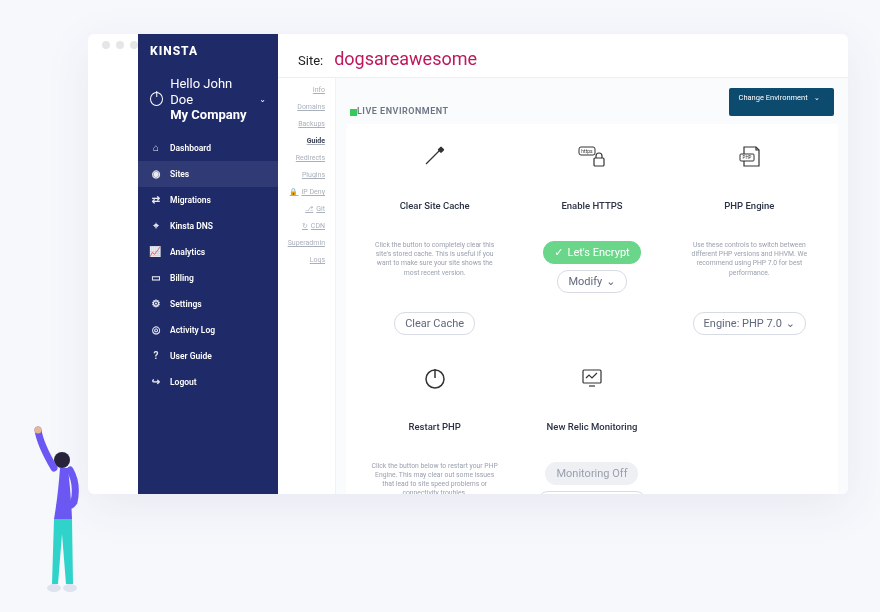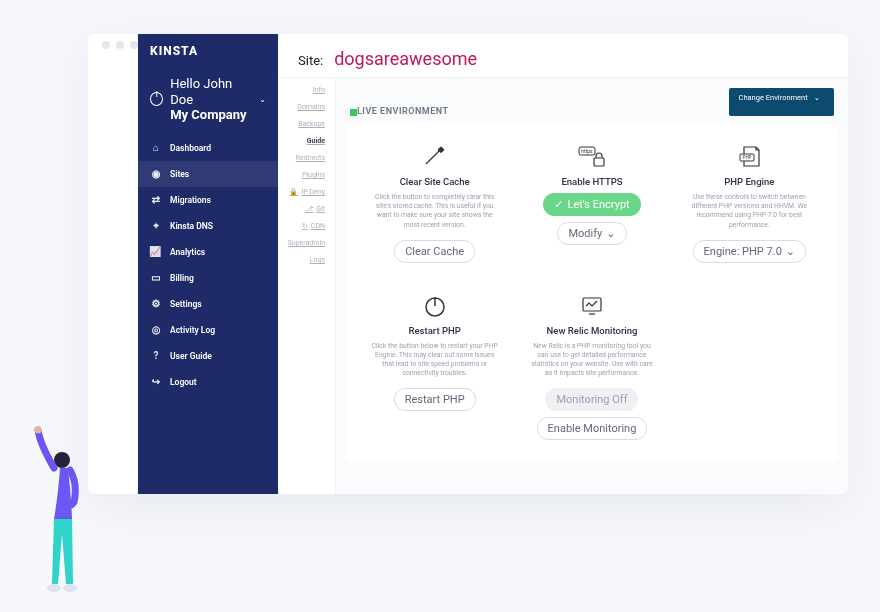--- a/index.html
+++ b/index.html
@@ -29,21 +29,21 @@
 .subnav { width: 58px; background: #fff; padding: 6px 0 0 0; display: flex; flex-direction: column; align-items: flex-end; font-size: 7px; color: #aab0bb; gap: 5px; border-right: 1px solid #f2f2f2; text-decoration: underline; }
 .subnav .sn { padding: 2px 10px 2px 2px; cursor: pointer; white-space: nowrap; display: flex; align-items: center; gap: 3px; }
 .subnav .sn.active { color: #3a4153; font-weight: 700; }
 .panel { flex: 1; background: #fafbfc; display: flex; flex-direction: column; overflow: auto; }
 .env-bar { display: flex; align-items: flex-end; padding: 10px 14px 8px 14px; }
 .env-dot { width: 7px; height: 7px; background: #37c95b; display: inline-block; }
 .env-title { font-size: 9px; color: #6d7483; letter-spacing: 0.5px; font-weight: 600; }
 .env-sub { font-size: 7.5px; color: #9aa0ad; }
 .env-btn { margin-left: auto; background: #0c4a6e; color: #fff; font-size: 7.5px; padding: 5px 14px 14px 10px; border-radius: 2px; cursor: pointer; display: flex; align-items: center; gap: 6px; }
 .cards { display: grid; grid-template-columns: 1fr 1fr 1fr; gap: 0; padding: 6px 10px; background: #fff; margin: 0 10px; border-radius: 3px; }
-.card { padding: 14px 10px 16px 10px; display: flex; flex-direction: column; align-items: center; text-align: center; }
+.card { padding: 14px 10px 16px 10px; display: flex; flex-direction: column; align-items: center; text-align: center; gap: 24px; }
 .card-icon { height: 26px; display: flex; align-items: center; justify-content: center; margin-bottom: 6px; }
 .card-title { font-size: 9.5px; color: #2b3245; margin-bottom: 6px; font-weight: 500; }
 .card-desc { font-size: 6.8px; color: #9aa0ad; line-height: 1.35; margin-bottom: 10px; padding: 0 4px; }
 .btn { font-size: 11px; padding: 4px 10px; border: 1px solid #d7dbe3; border-radius: 11px; color: #60687a; background: #fff; cursor: pointer; display: inline-flex; align-items: center; gap: 4px; }
 .btn.primary { background: #6ad689; border-color: #6ad689; color: #fff; }
 .btn.muted { background: #eef0f4; border-color: #eef0f4; color: #9aa0ad; }
 .btn-row { display: flex; gap: 6px; justify-content: center; flex-wrap: wrap; }
 .person { position: absolute; left: 24px; bottom: 8px; width: 70px; height: 180px; }
 svg { overflow: visible; }
 </style>
@@ -239,21 +239,20 @@
                 </div>
                 <div class="card">
                   <div class="card-icon">
                     <svg width="30" height="26">
                       <rect x="6" y="5" width="18" height="13" rx="1" fill="none" stroke="#333" stroke-width="1.2"></rect>
                       <path d="M9 13 l3 -3 l3 3 l5 -5" fill="none" stroke="#333" stroke-width="1.2"></path>
                       <line x1="12" y1="21" x2="18" y2="21" stroke="#333" stroke-width="1.2"></line>
                     </svg>
                   </div>
                   <div class="card-title">New Relic Monitoring</div>
-                  <div class="card-desc">New Relic is a PHP monitoring tool you can use to get detailed performance statistics on your website. Use with care as it impacts site performance.</div>
                   <div class="btn-row">
                     <span class="btn muted">
                       <span>Monitoring Off</span>
                     </span>
                     <span class="btn">
                       <span>Enable Monitoring</span>
                     </span>
                   </div>
                 </div>
               </div>

